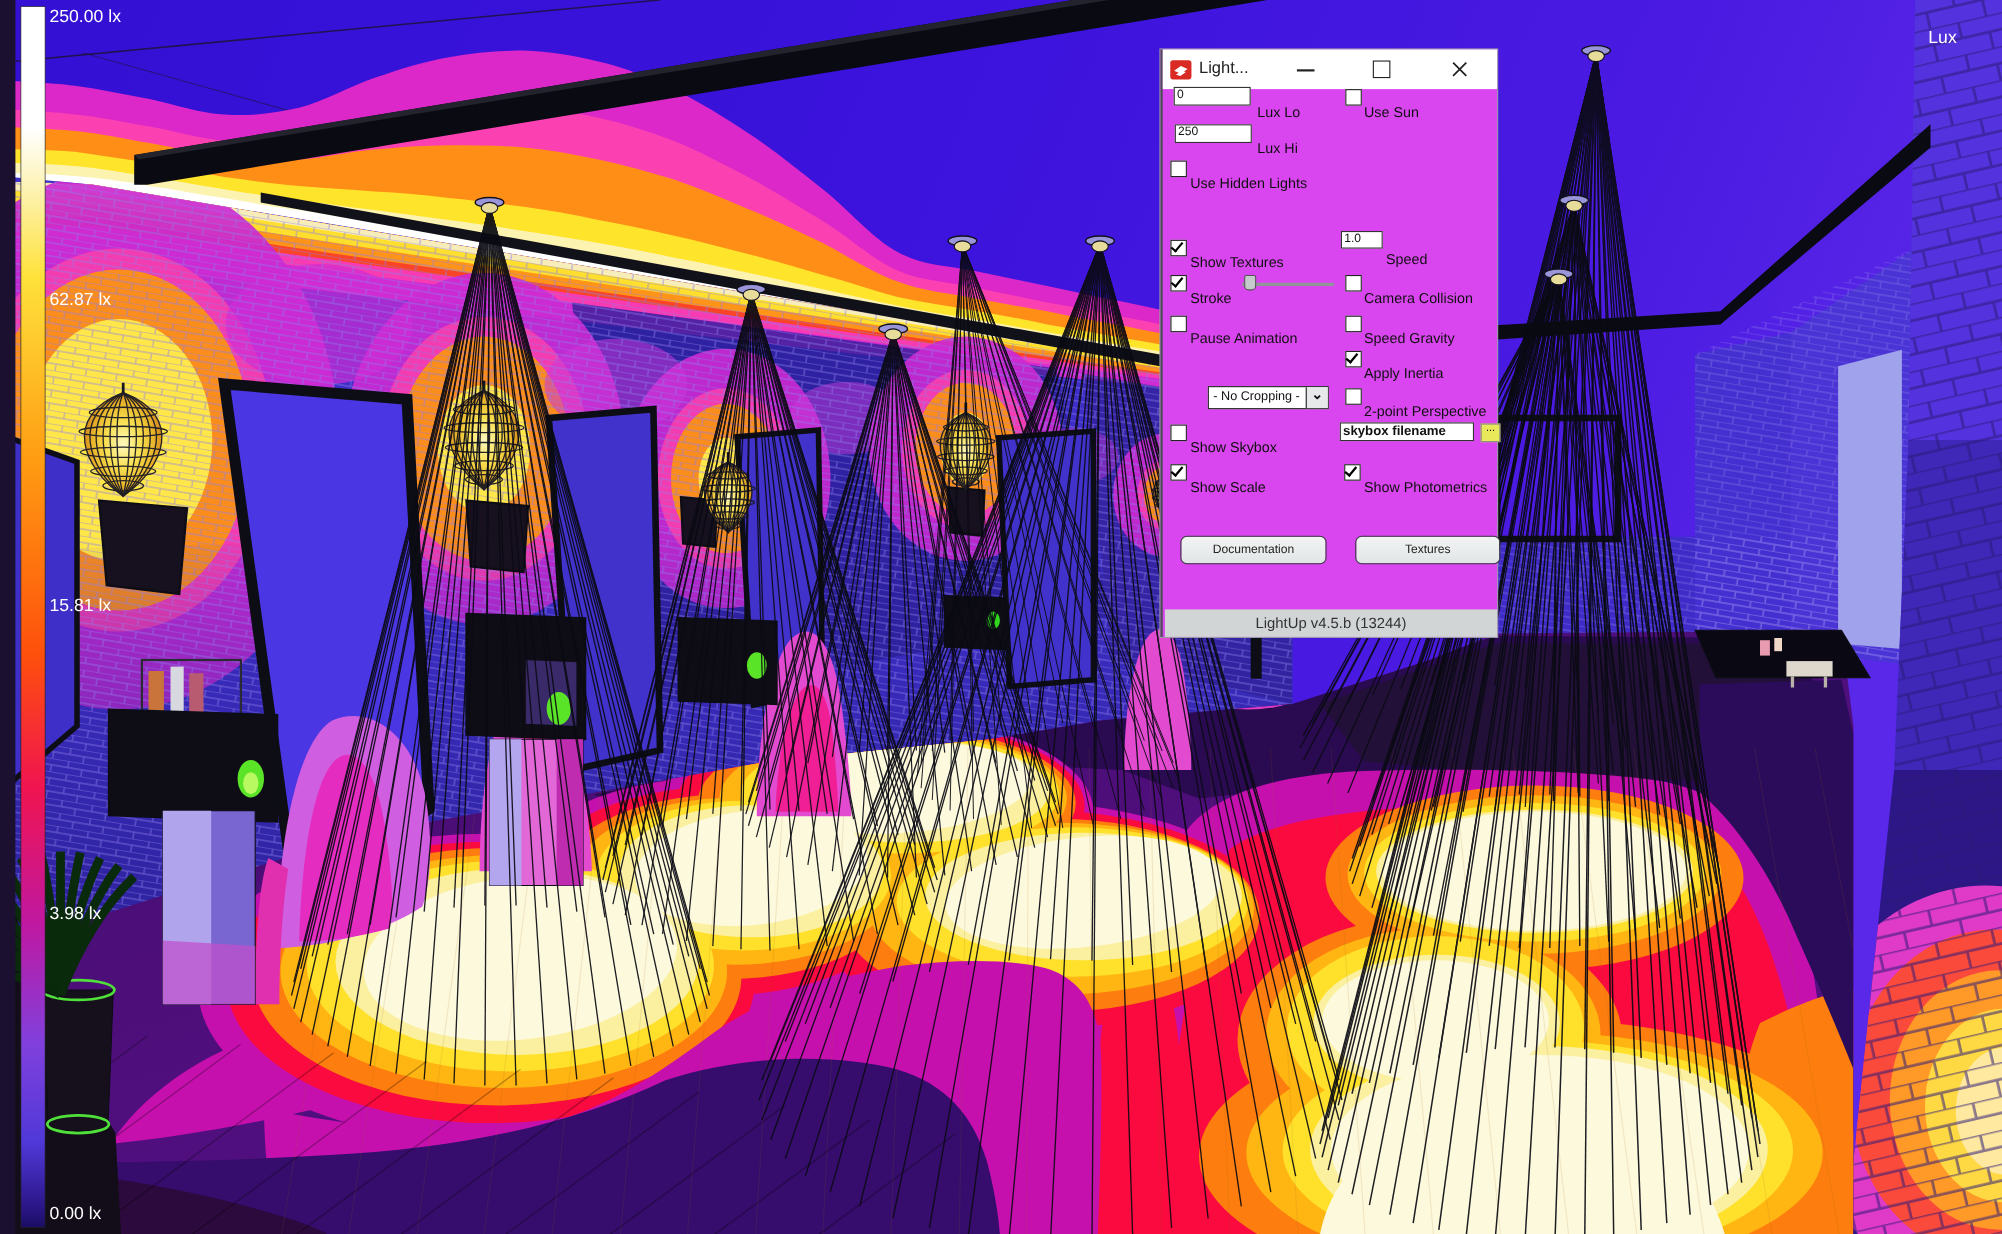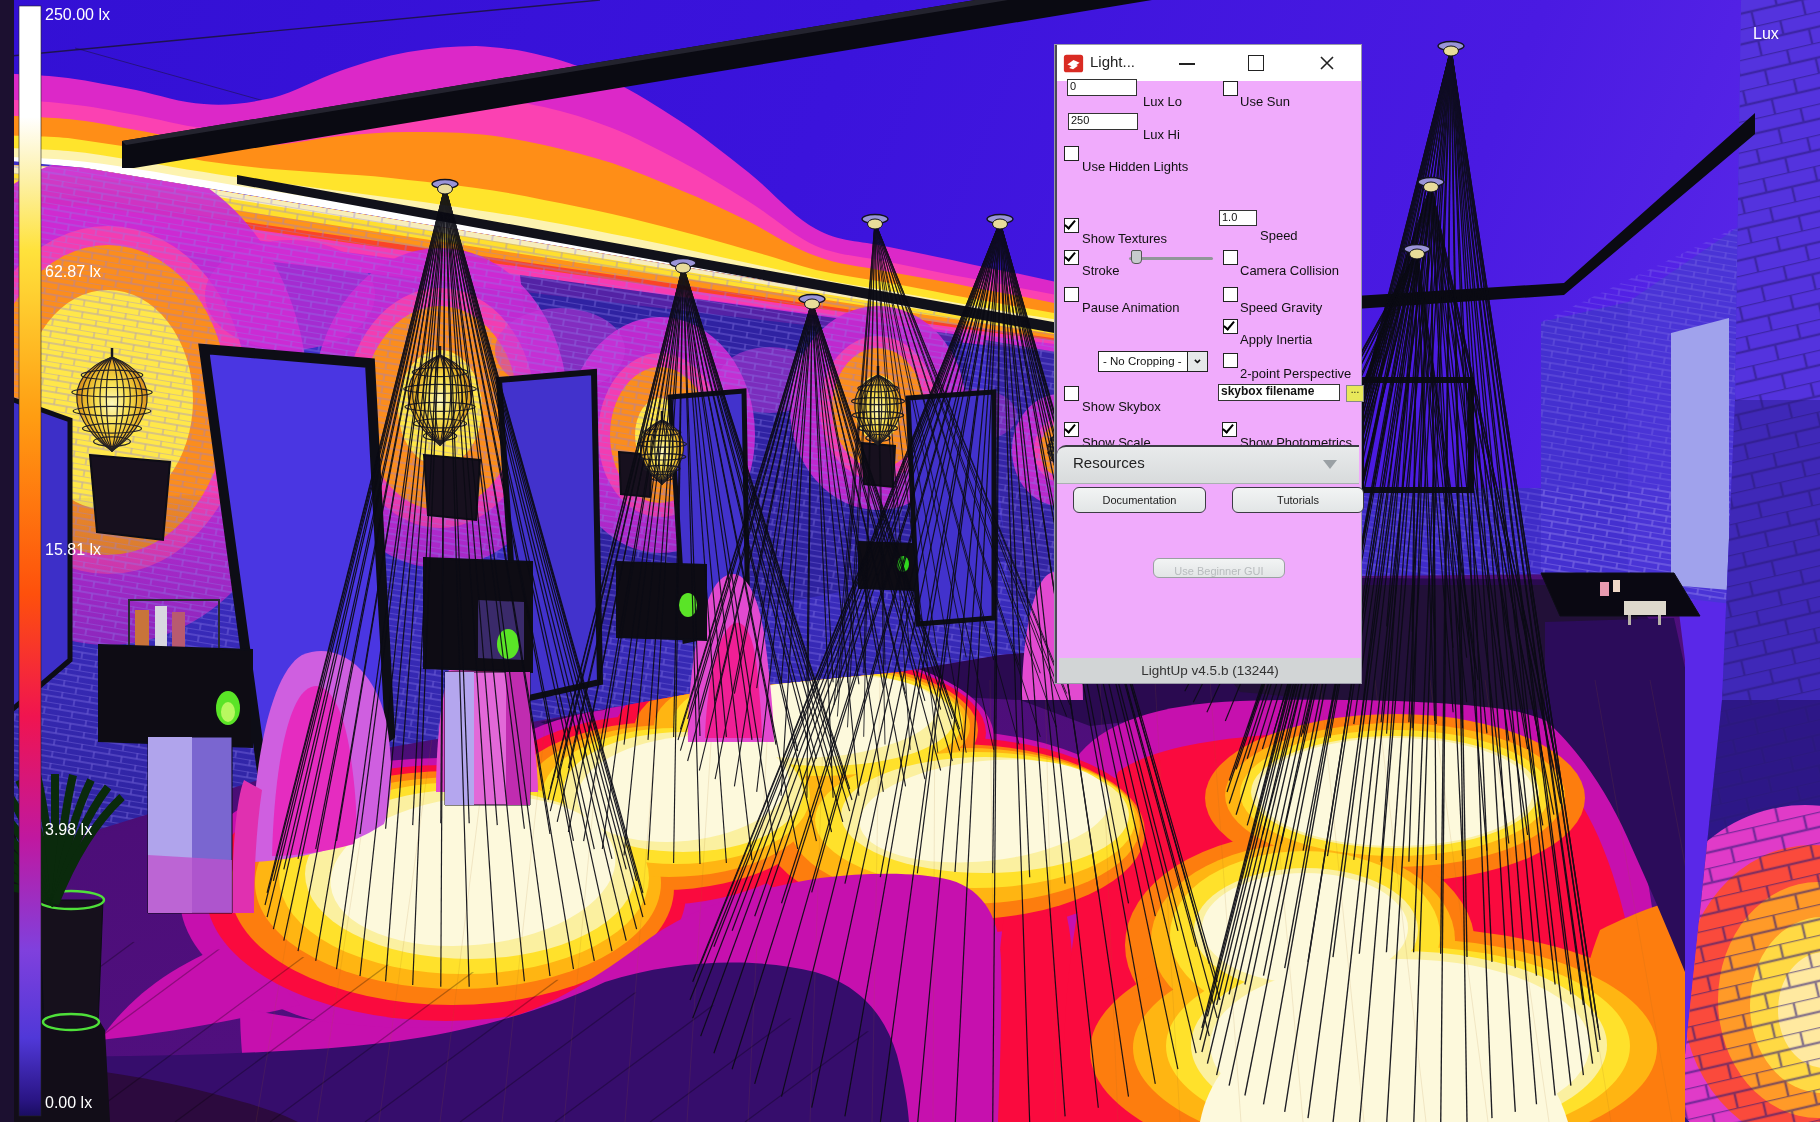--- a/index.html
+++ b/index.html
@@ -1,15 +1,15 @@
 <!DOCTYPE html>
 <html><head><meta charset="utf-8"><style>
 html,body{margin:0;padding:0;background:#000;}
 #wrap{position:relative;width:1820px;height:1122px;overflow:hidden;font-family:"Liberation Sans",sans-serif;}
-#dlg{position:absolute;left:1055px;top:45px;width:304px;height:638px;background:#f0abfc;box-shadow:0 0 0 1px #9a9aa8;border-left:2px solid #4a4a55;}
+#dlg{position:absolute;left:1055px;top:45px;width:304px;height:534px;background:#d946ef;box-shadow:0 0 0 1px #9a9aa8;border-left:2px solid #4a4a55;}
 .tb{position:absolute;left:0;top:0;width:100%;height:36px;background:#fff;}
 .logo{position:absolute;left:6px;top:8px;width:21px;height:21px;}
 .ttl{position:absolute;left:33px;top:8px;font-size:15px;color:#222;}
 .mn{position:absolute;left:122px;top:18px;width:16px;height:1.5px;background:#222;}
 .mx{position:absolute;left:191px;top:10px;width:14px;height:14px;border:1.4px solid #222;}
 .cl{position:absolute;left:262px;top:10px;width:16px;height:16px;}
 .body{position:absolute;left:2px;top:36px;right:2px;bottom:0;font-size:13px;color:#111;}
 .lb{position:absolute;white-space:nowrap;margin-top:12px;}
 .inp{position:absolute;background:#fff;border:1px solid #333;font-size:11px;line-height:13px;padding-left:2px;overflow:hidden;}
 .inp.sk{font-weight:bold;font-size:12px;}
@@ -800,23 +800,19 @@
   <div class="cb" style="left:5px;top:305px;"></div>
   <div class="lb" style="left:23px;top:306px;">Show Skybox</div>
   <div class="inp sk" style="left:159px;top:303px;width:118px;height:15px;">skybox filename</div>
   <div class="dots">...</div>
 
   <div class="cb ck" style="left:5px;top:341px;"></div>
   <div class="lb" style="left:23px;top:342px;">Show Scale</div>
   <div class="cb ck" style="left:163px;top:341px;"></div>
   <div class="lb" style="left:181px;top:342px;">Show Photometrics</div>
 
-  <div class="sect" style="top:364px;">
-          <span class="sh">Resources</span>
-          <span class="ar"></span>
-        </div>
 
   <div class="btn" style="left:14px;top:406px;width:131px;">Documentation</div>
-  <div class="btn" style="left:173px;top:406px;width:130px;">Tutorials</div>
+  <div class="btn" style="left:173px;top:406px;width:130px;">Textures</div>
   <div class="btn bg" style="left:94px;top:477px;width:130px;">Use Beginner GUI</div>
  </div>
  <div class="status">LightUp v4.5.b (13244)</div>
 </div>
 </div>
 </body></html>

